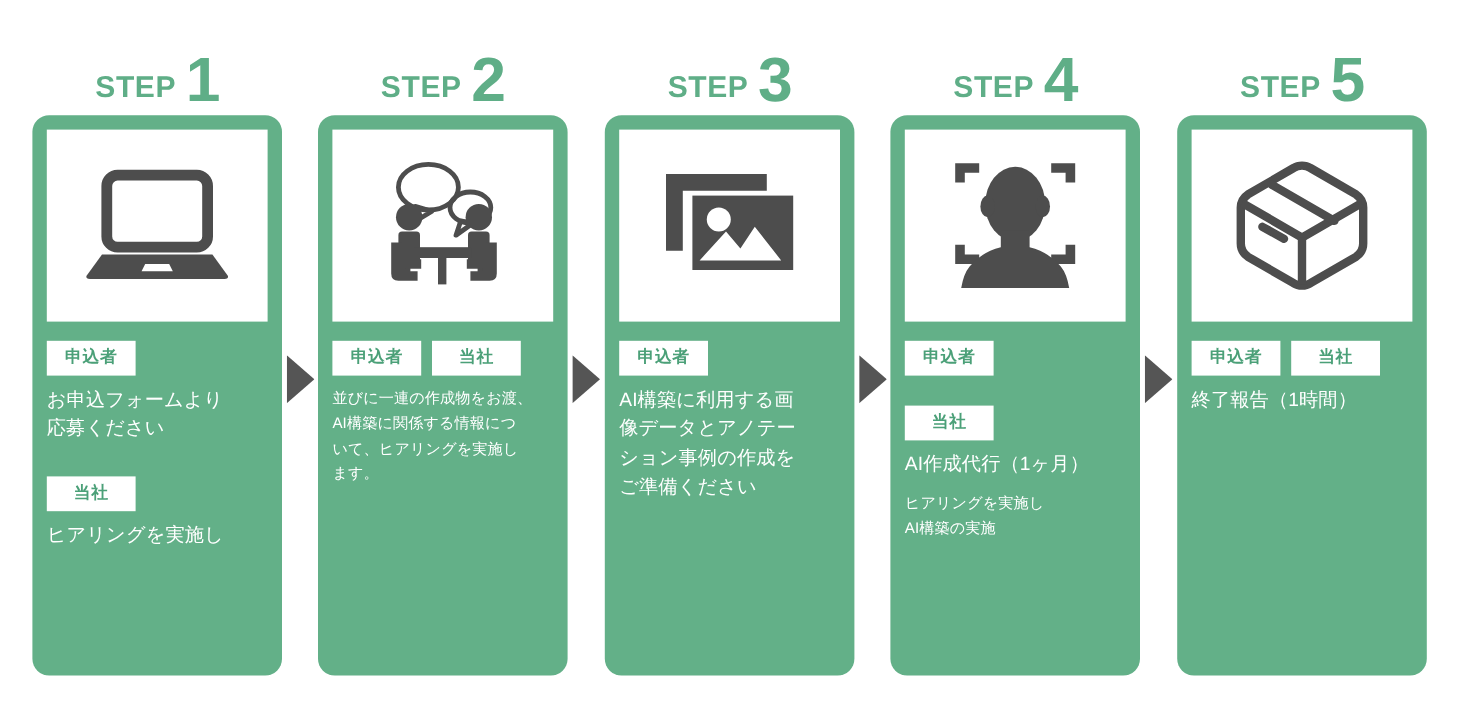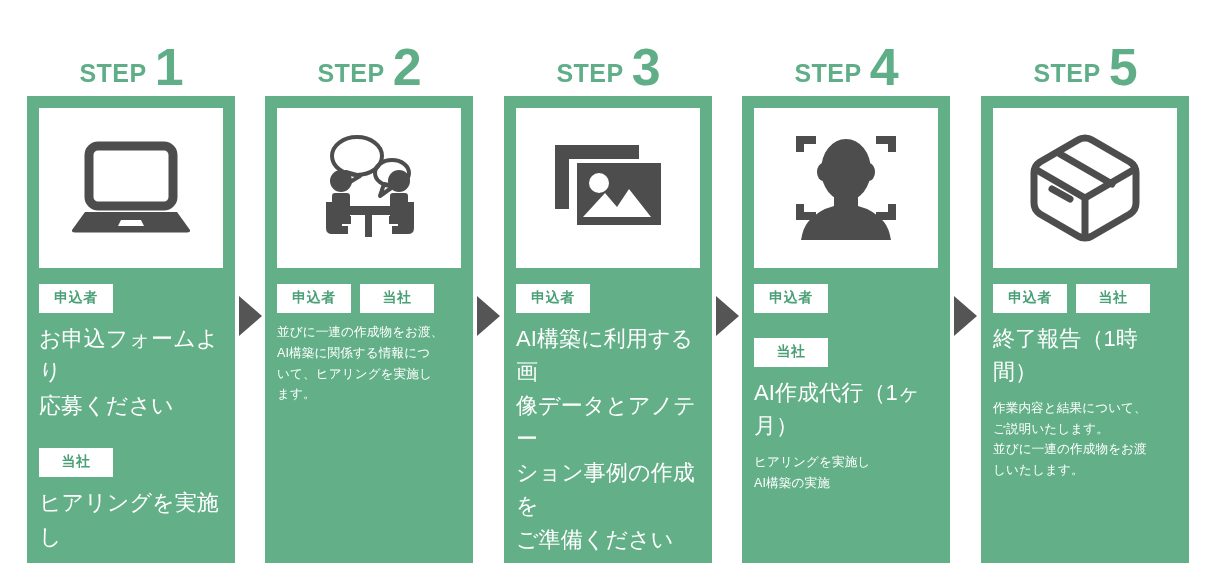--- a/index.html
+++ b/index.html
@@ -47,20 +47,21 @@
     font-weight: bold;
     letter-spacing: -1px;
     line-height: 0.86;
   }
   .card {
     background: #63b088;
     width: 208px;
     box-sizing: border-box;
     padding: 12px 12px 14px 12px;
     height: 467px;
+    border-radius: 14px;
   }
   .icon-box {
     background: #ffffff;
     width: 184px;
     height: 160px;
     display: flex;
     align-items: center;
     justify-content: center;
     margin: 0 auto 16px auto;
   }
@@ -75,21 +76,21 @@
     color: #4ba078;
     font-size: 14px;
     font-weight: bold;
     padding: 5px 0 6px 0;
     width: 74px;
     text-align: center;
     letter-spacing: 0.5px;
   }
   .lead {
     color: #ffffff;
-    font-size: 22px;
+    font-size: 16px;
     line-height: 1.52;
     margin: 0 0 4px 0;
     letter-spacing: 0.1px;
   }
   .detail {
     color: #ffffff;
     font-size: 12.6px;
     line-height: 1.65;
     margin: 9px 0 0 0;
     letter-spacing: 0.1px;
@@ -275,21 +276,17 @@
           <path d="M34 22 L86 52" fill="none" stroke="#4d4d4d" stroke-width="7" stroke-linecap="round"></path>
           <path d="M26 57 L44 67" fill="none" stroke="#4d4d4d" stroke-width="7" stroke-linecap="round"></path>
         </svg>
       </div>
       <div>
         <div class="badge-row">
           <div class="badge">申込者</div>
           <div class="badge">当社</div>
         </div>
         <div class="lead" style="white-space:pre-line;">終了報告（1時間）</div>
-        <div class="detail" style="white-space:pre-line;">作業内容と結果について、
-ご説明いたします。
-並びに一連の作成物をお渡
-しいたします。</div>
       </div>
     </div>
   </div>
 
 </div>
 
 </body></html>

